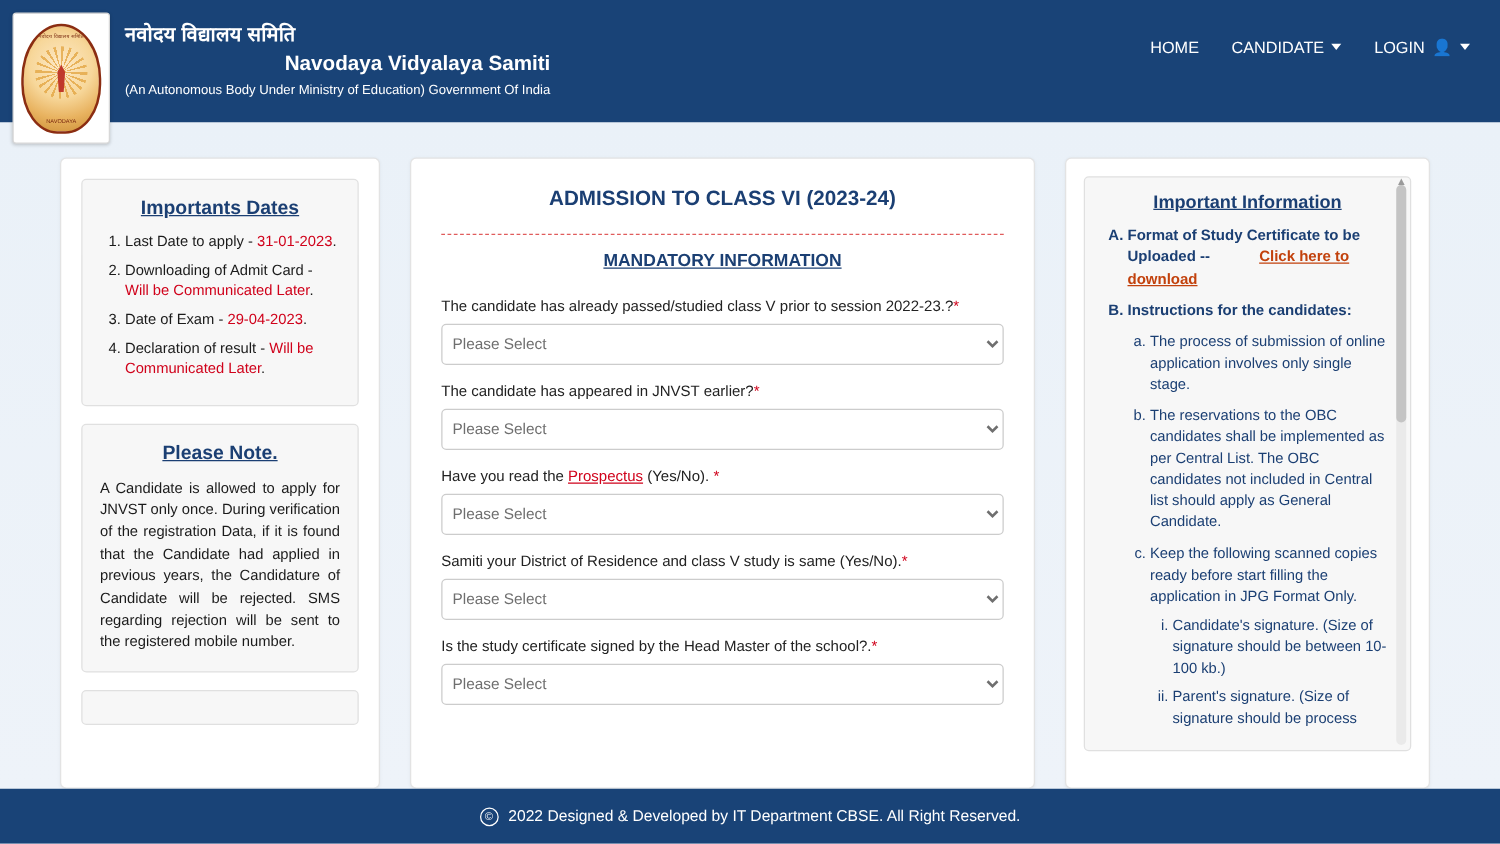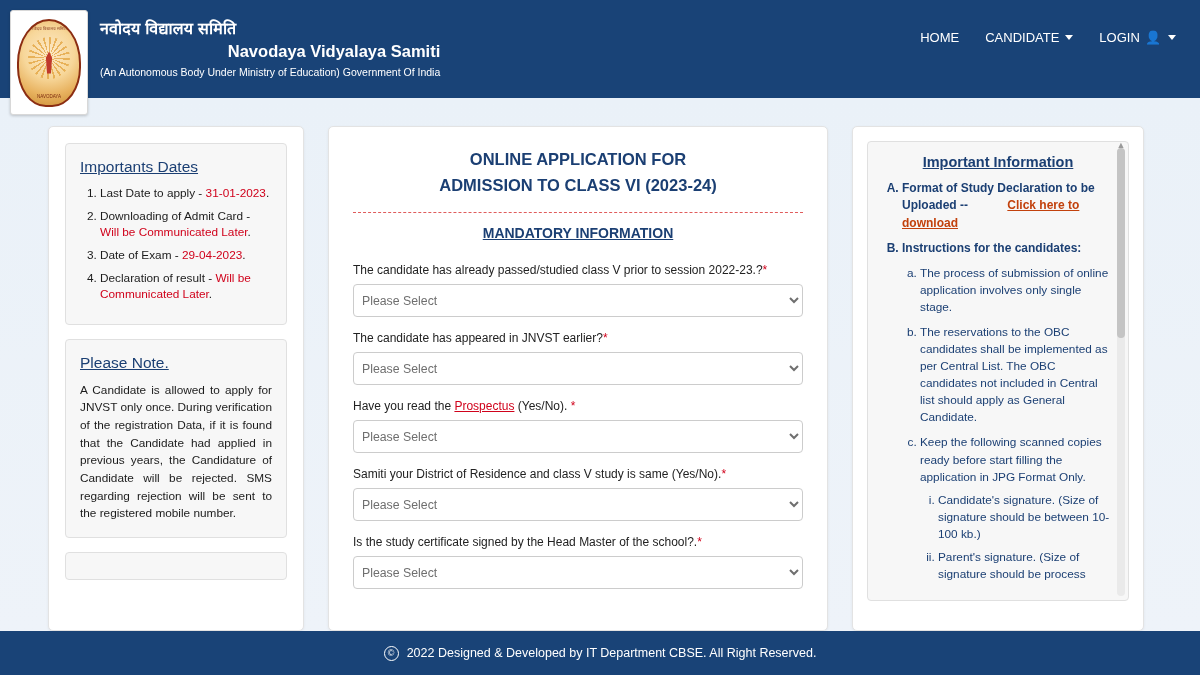--- a/index.html
+++ b/index.html
@@ -111,22 +111,23 @@
   
   .col-left { width: 256px; flex: 0 0 256px; padding: 16px; }
   .panel {
     background: #f7f7f7;
     border: 1px solid #e0e0e0;
     border-radius: 4px;
     padding: 12px 14px 14px 14px;
     margin-bottom: 14px;
   }
   .panel-title {
+    text-align: center;
     font-size: 15.5px;
-    font-weight: 400;
+    font-weight: 700;
     color: #1b3f73;
     text-decoration: underline;
     margin: 2px 0 10px 0;
   }
   ol.dates { margin: 0; padding-left: 20px; }
   ol.dates li {
     font-size: 11.8px;
     color: #1b1b1b;
     margin-bottom: 7px;
     line-height: 1.35;
@@ -341,21 +342,20 @@
       <div class="panel">
         <div class="panel-title">Please Note.</div>
         <p class="note-text">A Candidate is allowed to apply for JNVST only once. During verification of the registration Data, if it is found that the Candidate had applied in previous years, the Candidature of Candidate will be rejected. SMS regarding rejection will be sent to the registered mobile number.</p>
       </div>
 
       <div class="panel panel-stub"></div>
     </div>
 
     <div class="card col-center">
       <div class="form-title">
-        <div>ONLINE APPLICATION FOR</div>
         <div>ADMISSION TO CLASS VI (2023-24)</div>
       </div>
       <hr class="dashed">
       <div class="mandatory">MANDATORY INFORMATION</div>
 
       <div class="field">
         <label>
           <span>The candidate has already passed/studied class V prior to session 2022-23.?</span><span class="star">*</span>
         </label>
         <select class="sel">
@@ -398,21 +398,21 @@
           <option>Please Select</option>
         </select>
       </div>
     </div>
 
     <div class="card col-right">
       <div class="info-panel">
         <div class="info-title">Important Information</div>
         <ol class="info-list">
           <li>
-            <span>Format of Study Declaration to be Uploaded -- </span><span class="dl-link">Click here to download</span>
+            <span>Format of Study Certificate to be Uploaded -- </span><span class="dl-link">Click here to download</span>
           </li>
           <li>
             <span>Instructions for the candidates:</span>
             <ol class="sub-a">
               <li>The process of submission of online application involves only single stage.</li>
               <li>The reservations to the OBC candidates shall be implemented as per Central List. The OBC candidates not included in Central list should apply as General Candidate.</li>
               <li>
                 <span>Keep the following scanned copies ready before start filling the application in JPG Format Only.</span>
                 <ol class="sub-i">
                   <li>Candidate's signature. (Size of signature should be between 10-100 kb.)</li>

